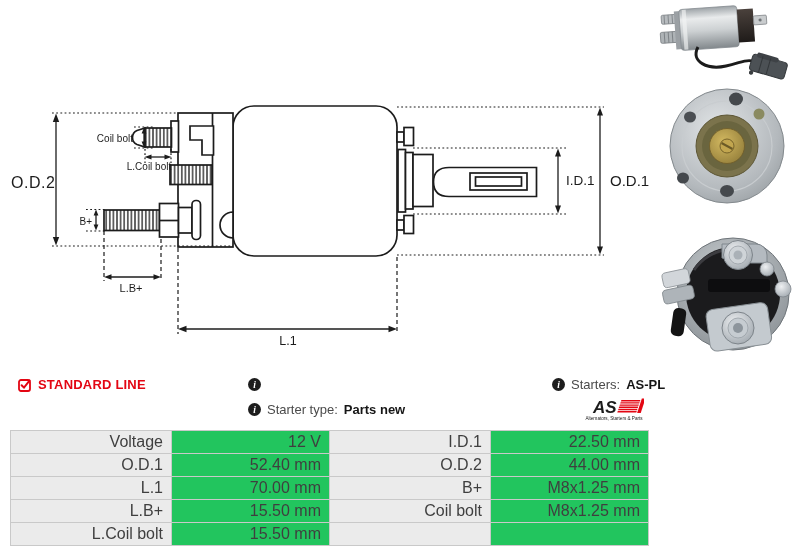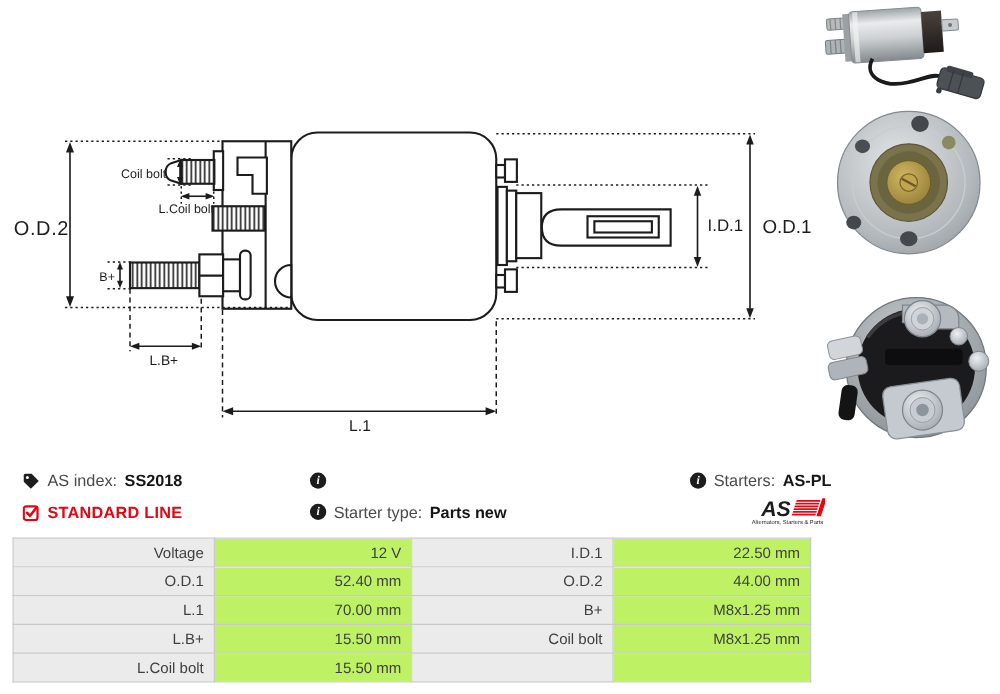--- a/index.html
+++ b/index.html
@@ -13,27 +13,27 @@
   .info-col{position:absolute;top:0;}
   .info-line{display:flex;align-items:center;height:25px;gap:6px;white-space:nowrap;}
   .ic{display:inline-flex;width:14px;height:14px;flex:0 0 14px;}
   .info-dot{display:inline-flex;align-items:center;justify-content:center;width:13px;height:13px;
             flex:0 0 13px;border-radius:50%;background:#1d1d1d;color:#fff;font-size:9.5px;
             font-weight:bold;font-family:"Liberation Serif",serif;font-style:italic;}
   .b{font-weight:bold;color:#161616;}
   .red{color:#e30613;font-weight:bold;letter-spacing:.2px;}
   .lbl-txt{color:#4a4a4a;}
   
-  .logo{position:absolute;left:600px;top:398px;}
+  .logo{position:absolute;left:584px;top:398px;}
   
   table.specs{position:absolute;left:10px;top:430px;border-collapse:collapse;table-layout:fixed;}
   table.specs td{border:1px solid #c9c9c9;height:22px;padding:0 8px 0 2px;text-align:right;
-                 font-size:12px;color:#3f3f3f;overflow:hidden;}
+                 font-size:16px;color:#3f3f3f;overflow:hidden;}
   td.cl{background:#ebebeb;}
-  td.cv{background:#bef264;}
+  td.cv{background:#22c55e;}
 </style>
 </head>
 <body>
 
 <div class="page">
 
   <svg class="diagram" width="650" height="370" viewBox="0 0 650 370">
     <defs>
       <pattern id="thr" width="3.6" height="8" patternUnits="userSpaceOnUse">
         <rect width="3.6" height="8" fill="#fff"></rect>
@@ -233,30 +233,20 @@
       <circle cx="133" cy="289" r="8" fill="url(#metal)" stroke="#7d848a" stroke-width="0.8"></circle>
     </g>
   </svg>
 
   <div class="info">
 
     <div class="info-col" style="left:18px;">
       <div class="info-line">
         <span class="ic">
           <svg width="14" height="14" viewBox="0 0 14 14">
-            <path d="M7.3 1 L13 6.7 L6.7 13 L1 7.3 L1 2.2 Q1 1 2.2 1 Z" fill="#1d1d1d"></path>
-            <circle cx="3.9" cy="3.9" r="1.2" fill="#fff"></circle>
-          </svg>
-        </span>
-        <span class="lbl-txt">AS index:</span>
-        <span class="b">SS2018</span>
-      </div>
-      <div class="info-line">
-        <span class="ic">
-          <svg width="14" height="14" viewBox="0 0 14 14">
             <rect x="1" y="2" width="11" height="11" rx="2" fill="none" stroke="#e30613" stroke-width="1.8"></rect>
             <path d="M3.6 7.2 L6 9.6 L11.5 2.6" fill="none" stroke="#e30613" stroke-width="2" stroke-linecap="round"></path>
           </svg>
         </span>
         <span class="red">STANDARD LINE</span>
       </div>
     </div>
 
     <div class="info-col" style="left:248px;">
       <div class="info-line">

